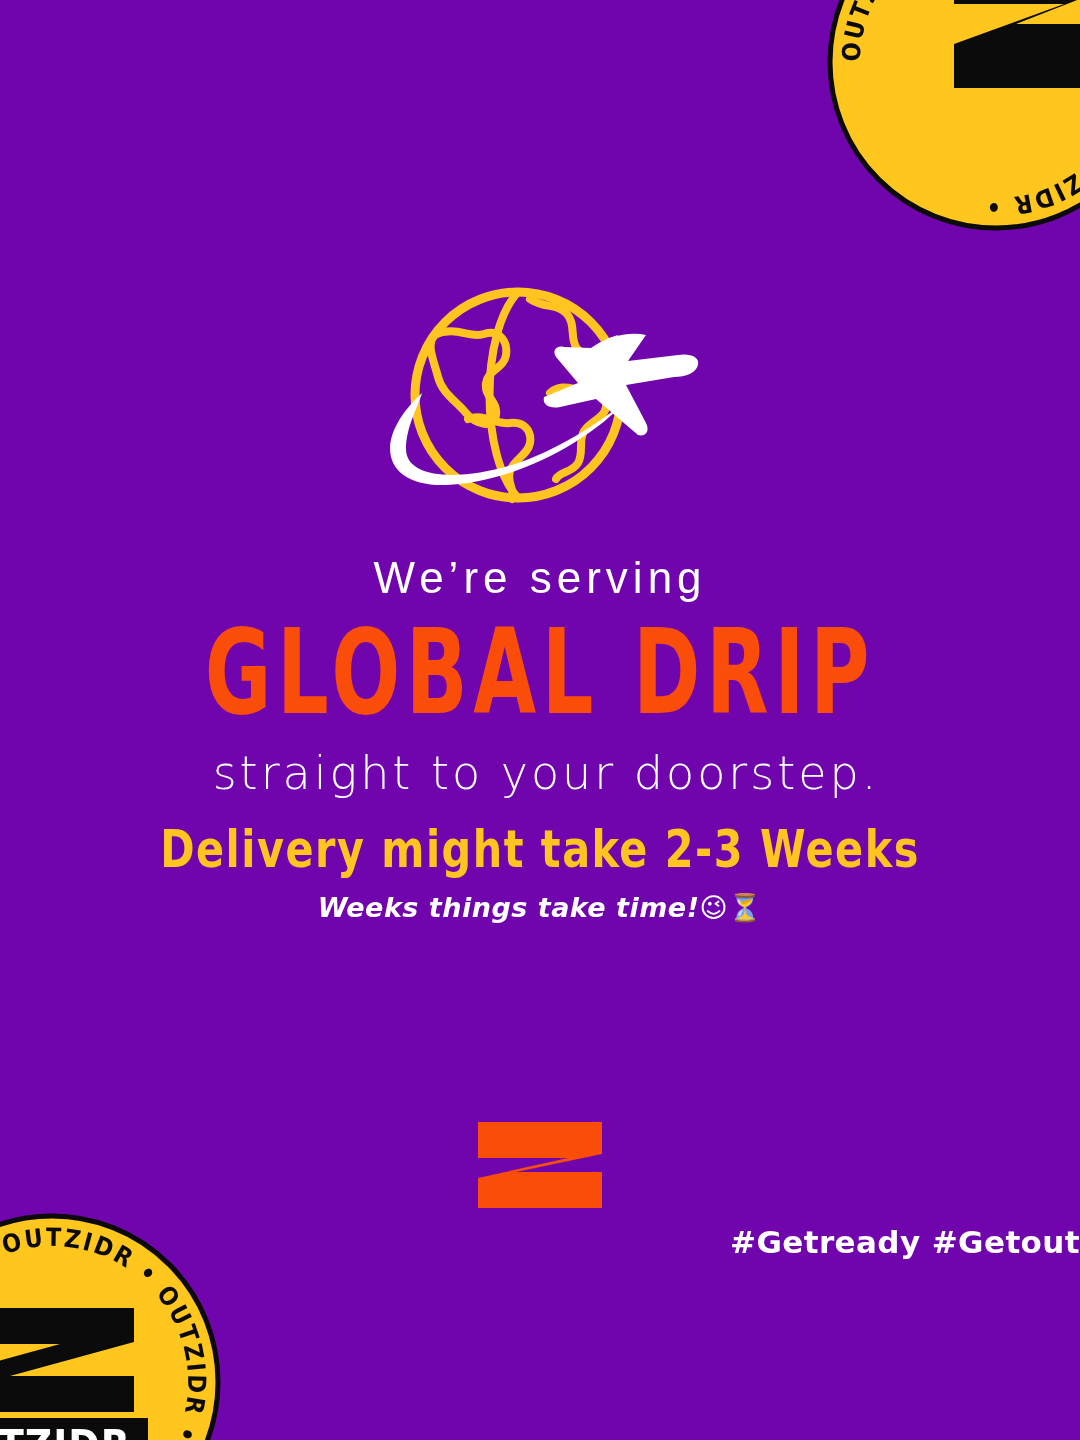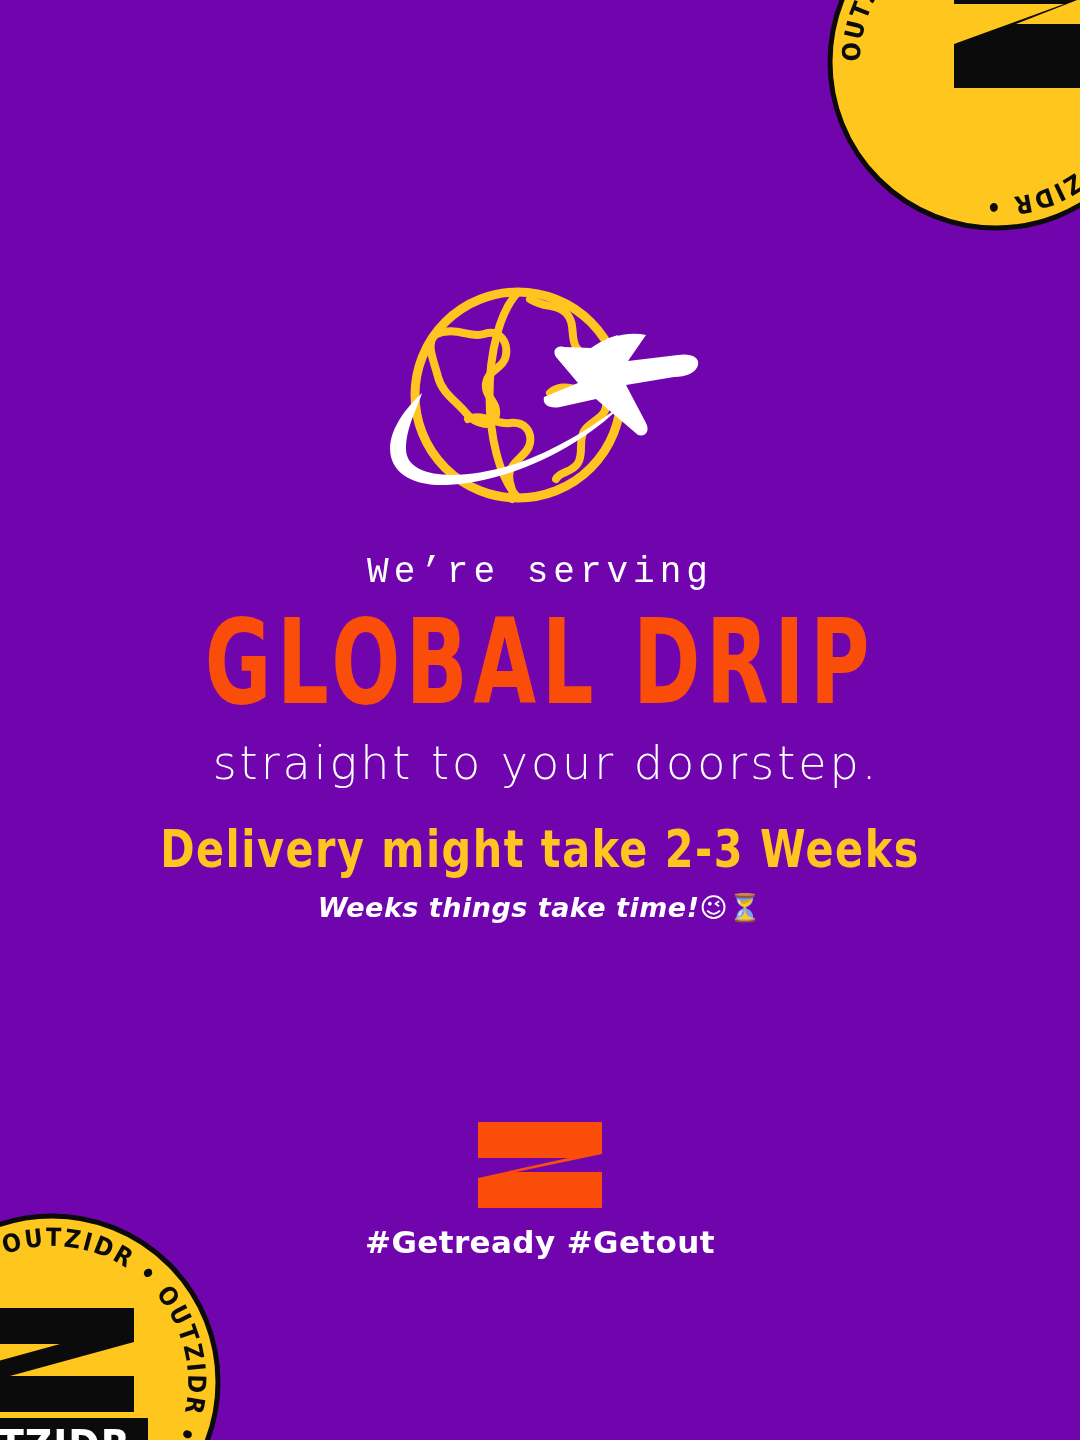--- a/index.html
+++ b/index.html
@@ -33,25 +33,25 @@
 
   
   .copy {
     position:absolute;
     left:0; right:0;
     top:552px;
     text-align:center;
   }
   .line-serving {
     color:#FFFFFF;
-    font-size:36px;
+    font-size:44px;
     font-weight:300;
     letter-spacing:5px;
     line-height:1.18;
-    font-family:Liberation Mono, monospace;
+    font-family:Liberation Sans, sans-serif;
   }
   .line-headline {
     color:#F94D09;
     font-size:96px;
     font-weight:bold;
     letter-spacing:6px;
     line-height:1.02;
     margin-top:10px;
     font-family:"DejaVu Sans Condensed", "Liberation Sans Narrow", "Liberation Sans", sans-serif;
     transform:scaleY(1.22) scaleX(0.94);
@@ -92,21 +92,21 @@
     margin-top:16px;
     font-family:"DejaVu Sans", sans-serif;
   }
   .emoji { font-style:normal; font-family:"DejaVu Sans", sans-serif; }
 
   
   .brand {
     position:absolute;
     left:0; right:0;
     top:1120px;
-    text-align:center;
+    text-align:right;
   }
   .zmark { display:block; margin:0 auto; }
   .hashtags {
     color:#FFFFFF;
     font-size:31px;
     font-weight:bold;
     letter-spacing:0.4px;
     margin-top:14px;
     font-family:"DejaVu Sans", sans-serif;
   }

